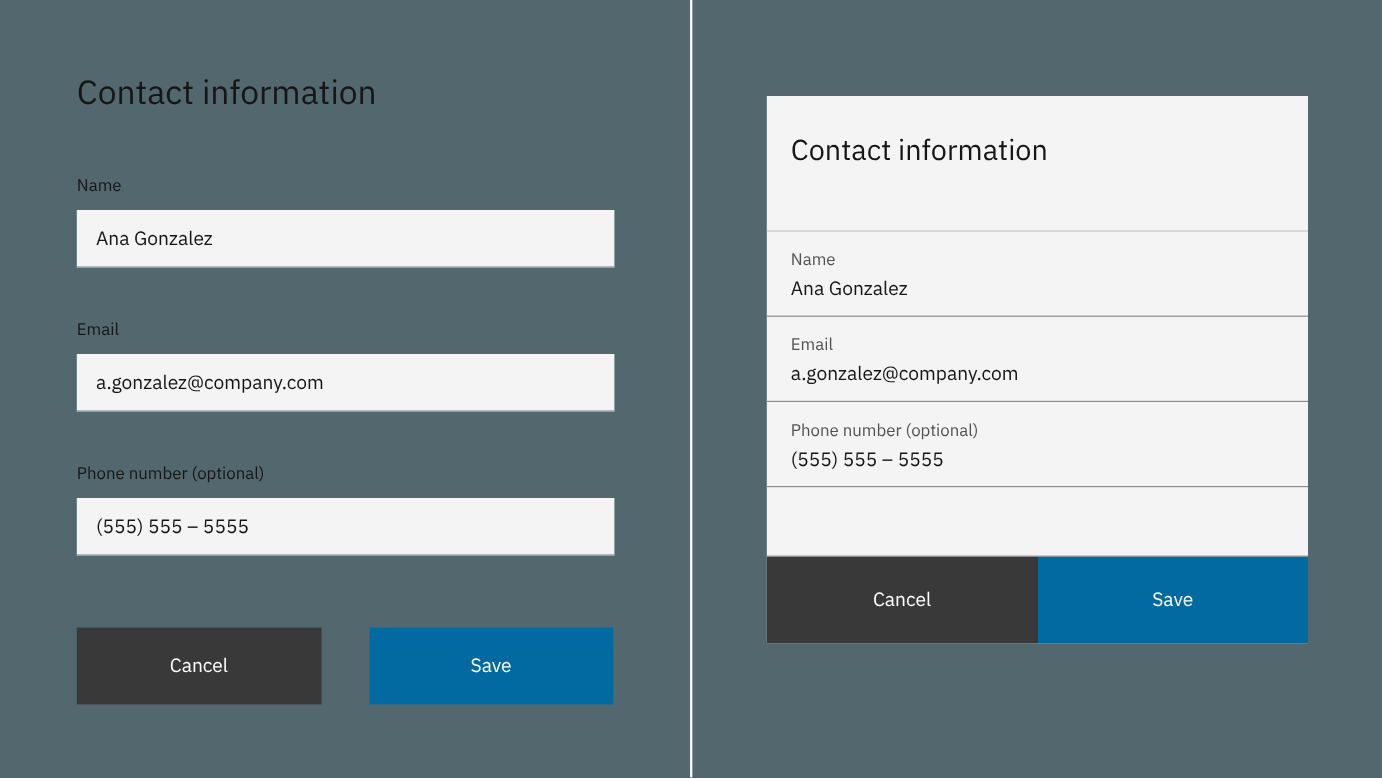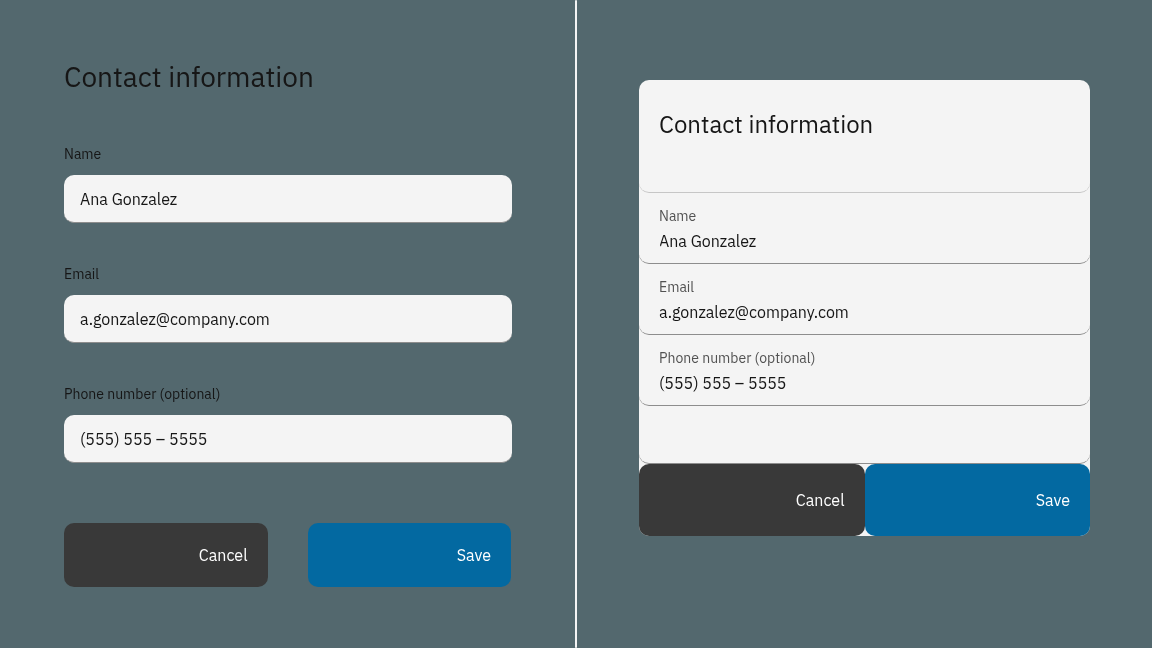--- a/index.html
+++ b/index.html
@@ -1,15 +1,15 @@
 <!DOCTYPE html>
 <html><head>
 <meta charset="utf-8">
 <style>
-  * { box-sizing: border-box; margin: 0; padding: 0; border-radius: 10px; }
+  * { box-sizing: border-box; margin: 0; padding: 0; }
   html, body { width: 1152px; height: 648px; overflow: hidden; }
   body {
     font-family: "IBM Plex Sans", -apple-system, BlinkMacSystemFont, "Segoe UI", Helvetica, Arial, sans-serif;
     background: #53686e;
     display: flex;
   }
   .col {
     position: relative;
     height: 100%;
   }
@@ -54,21 +54,21 @@
     display: flex;
     gap: 40px;
     margin-top: 18px;
   }
   .btn {
     height: 64px;
     width: 205px;
     border: none;
     font-size: 16px;
     color: #fff;
-    text-align: right;
+    text-align: center;
     padding: 0 20px;
     cursor: pointer;
     font-family: inherit;
   }
   .btn-secondary { background: #393939; }
   .btn-primary   { background: #0369a1; }
 
   
   .dialog {
     position: absolute;

